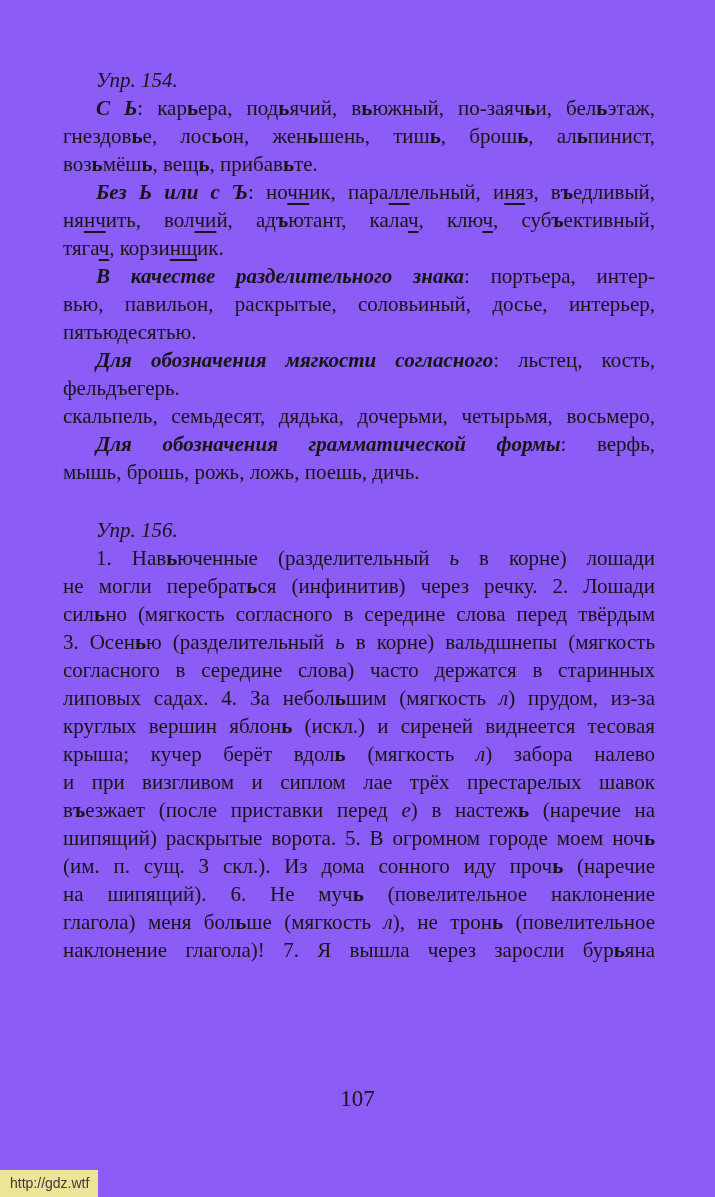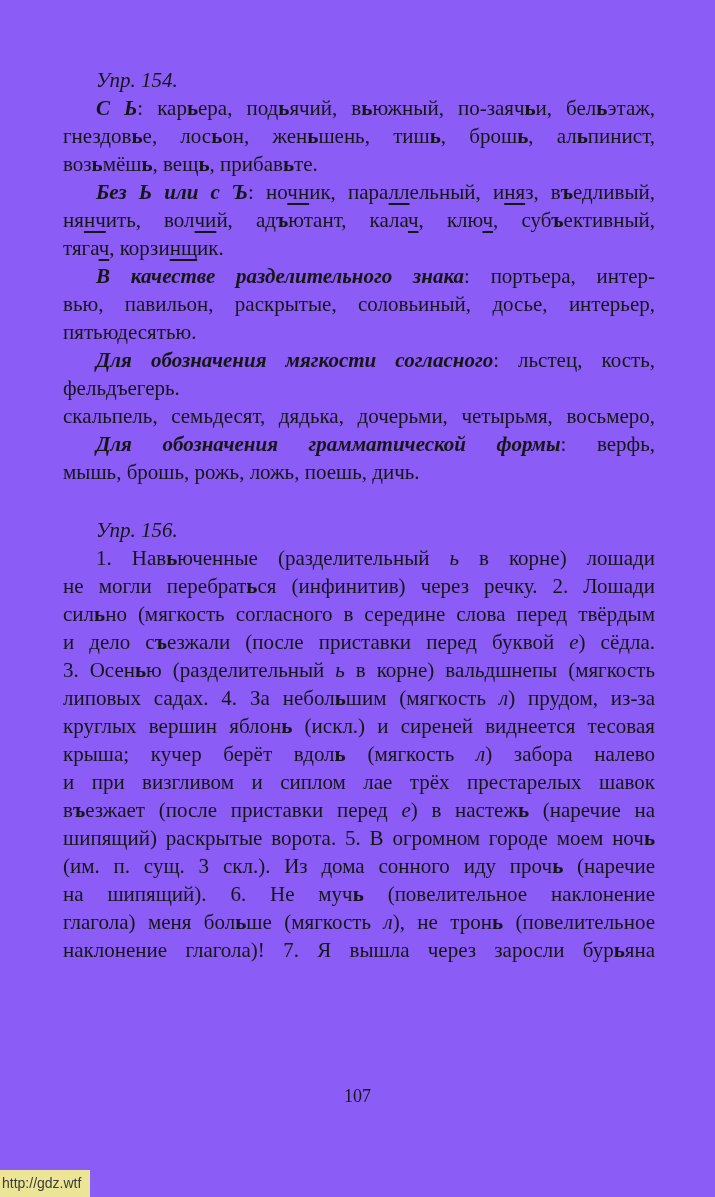--- a/index.html
+++ b/index.html
@@ -39,32 +39,32 @@
   .line.first { text-indent: 33px; }
   .line.last { text-align: left; text-align-last: left; }
   .line u {
     text-decoration-thickness: 1.5px;
     text-underline-offset: 4px;
   }
   .page-number {
     position: absolute;
     left: 0; top: 1086px; width: 715px;
     text-align: center;
-    font-size: 18px;
+    font-size: 23px;
     color: #161616;
   }
   .watermark {
     position: absolute;
     left: 0; top: 1170px;
     background: #ece597;
     color: #3c3c34;
     font-family: "Liberation Sans", sans-serif;
     font-size: 14px;
     line-height: 18px;
-    padding: 4px 9px 5px 2px;
+    padding: 4px 9px 5px 10px;
     text-align: center;
   }
 </style>
 </head>
 <body>
 
 <div class="page">
   <main class="text-area">
       <div class="heading">Упр. 154.</div>
       <div class="line first"><b><i>С Ь</i></b>: кар<b>ь</b>ера, под<b>ь</b>ячий, в<b>ь</b>южный, по-заяч<b>ь</b>и, бел<b>ь</b>этаж,</div>
@@ -78,22 +78,22 @@
       <div class="line last">пятьюдесятью.</div>
       <div class="line first"><b><i>Для обозначения мягкости согласного</i></b>: льстец, кость,</div>
       <div class="line last">фельдъегерь.</div>
       <div class="line">скальпель, семьдесят, дядька, дочерьми, четырьмя, восьмеро,</div>
       <div class="line first"><b><i>Для обозначения грамматической формы</i></b>: верфь,</div>
       <div class="line last">мышь, брошь, рожь, ложь, поешь, дичь.</div>
       <div class="heading gap">Упр. 156.</div>
       <div class="line first">1. Нав<b>ь</b>юченные (разделительный <i>ь</i> в корне) лошади</div>
       <div class="line">не могли перебрат<b>ь</b>ся (инфинитив) через речку. 2. Лошади</div>
       <div class="line">сил<b>ь</b>но (мягкость согласного в середине слова перед твёрдым</div>
-      <div class="line">и дело с<b>ъ</b>езжали (после приставки перед буквой <i>е</i>) сёдла.</div>
       <div class="line">3. Осен<b>ь</b>ю (разделительный <i>ь</i> в корне) вал<i>ь</i>дшнепы (мягкость</div>
+      <div class="line">согласного в середине слова) часто держатся в старинных</div>
       <div class="line">липовых садах. 4. За небол<b>ь</b>шим (мягкость <i>л</i>) прудом, из-за</div>
       <div class="line">круглых вершин яблон<b>ь</b> (искл.) и сиреней виднеется тесовая</div>
       <div class="line">крыша; кучер берёт вдол<b>ь</b> (мягкость <i>л</i>) забора налево</div>
       <div class="line">и при визгливом и сиплом лае трёх престарелых шавок</div>
       <div class="line">в<b>ъ</b>езжает (после приставки перед <i>е</i>) в настеж<b>ь</b> (наречие на</div>
       <div class="line">шипящий) раскрытые ворота. 5. В огромном городе моем ноч<b>ь</b></div>
       <div class="line">(им. п. сущ. 3 скл.). Из дома сонного иду проч<b>ь</b> (наречие</div>
       <div class="line">на шипящий). 6. Не муч<b>ь</b> (повелительное наклонение</div>
       <div class="line">глагола) меня бол<b>ь</b>ше (мягкость <i>л</i>), не трон<b>ь</b> (повелительное</div>
       <div class="line">наклонение глагола)! 7. Я вышла через заросли бур<b>ь</b>яна</div>

